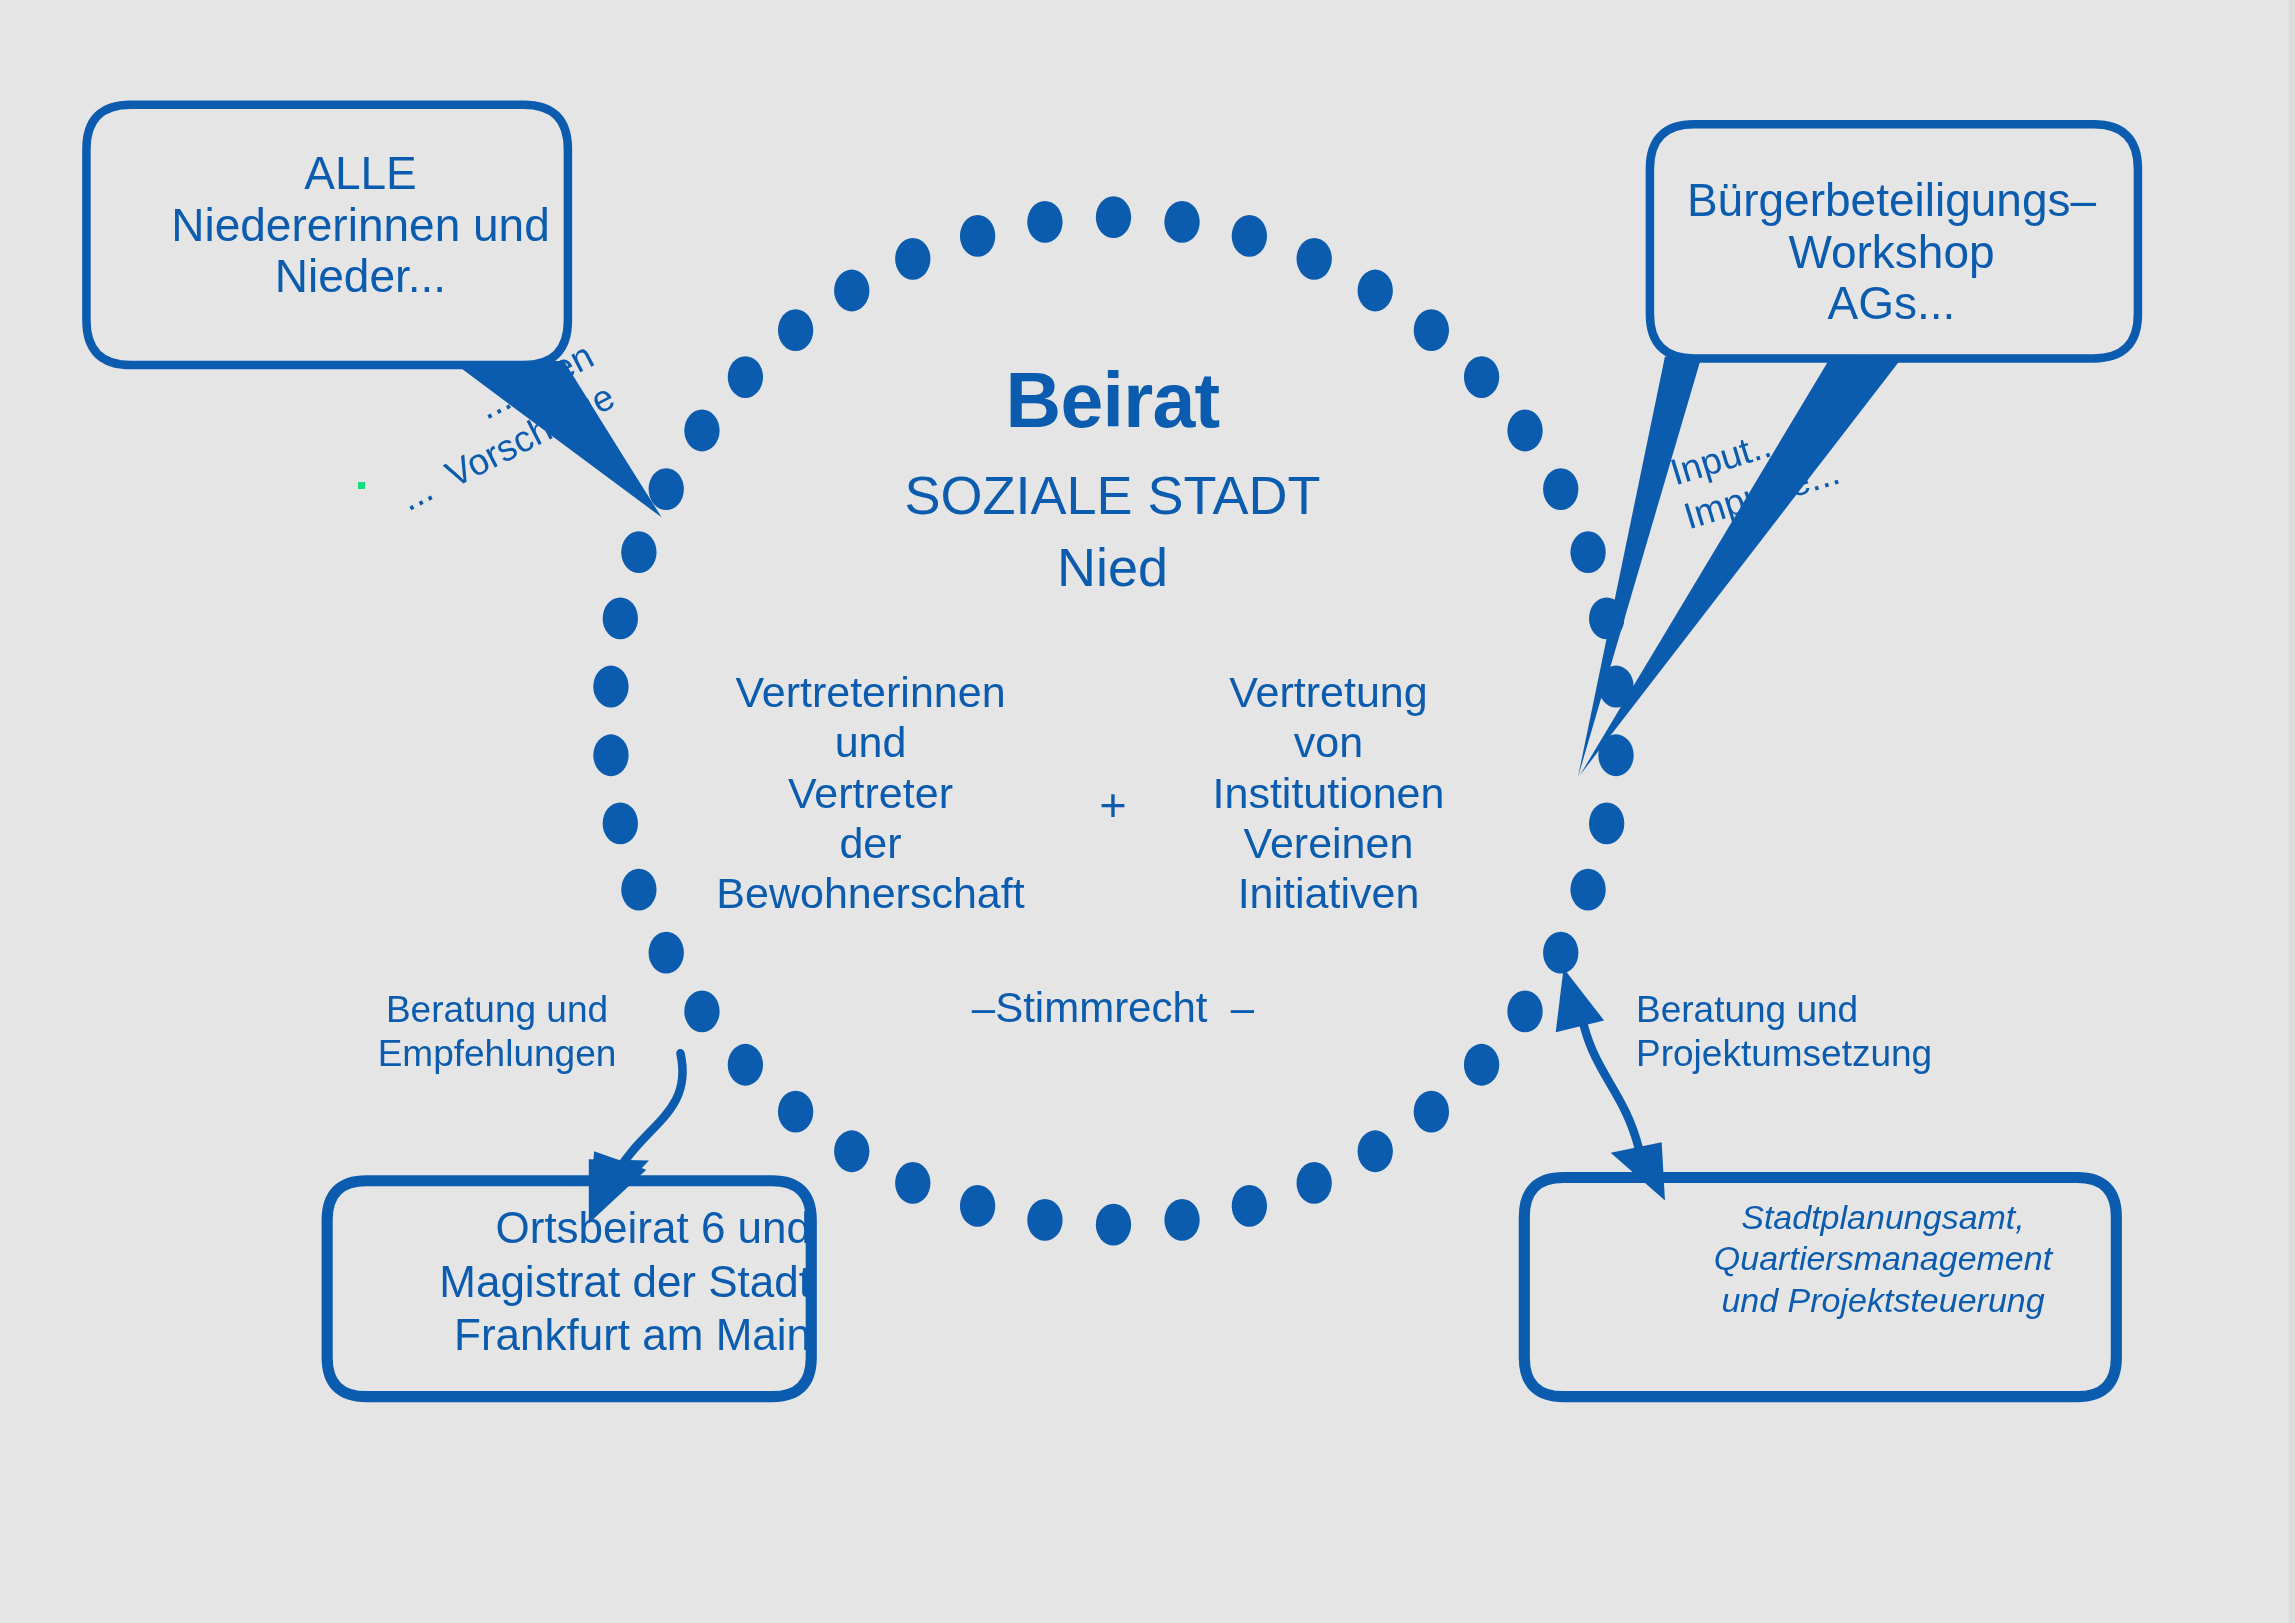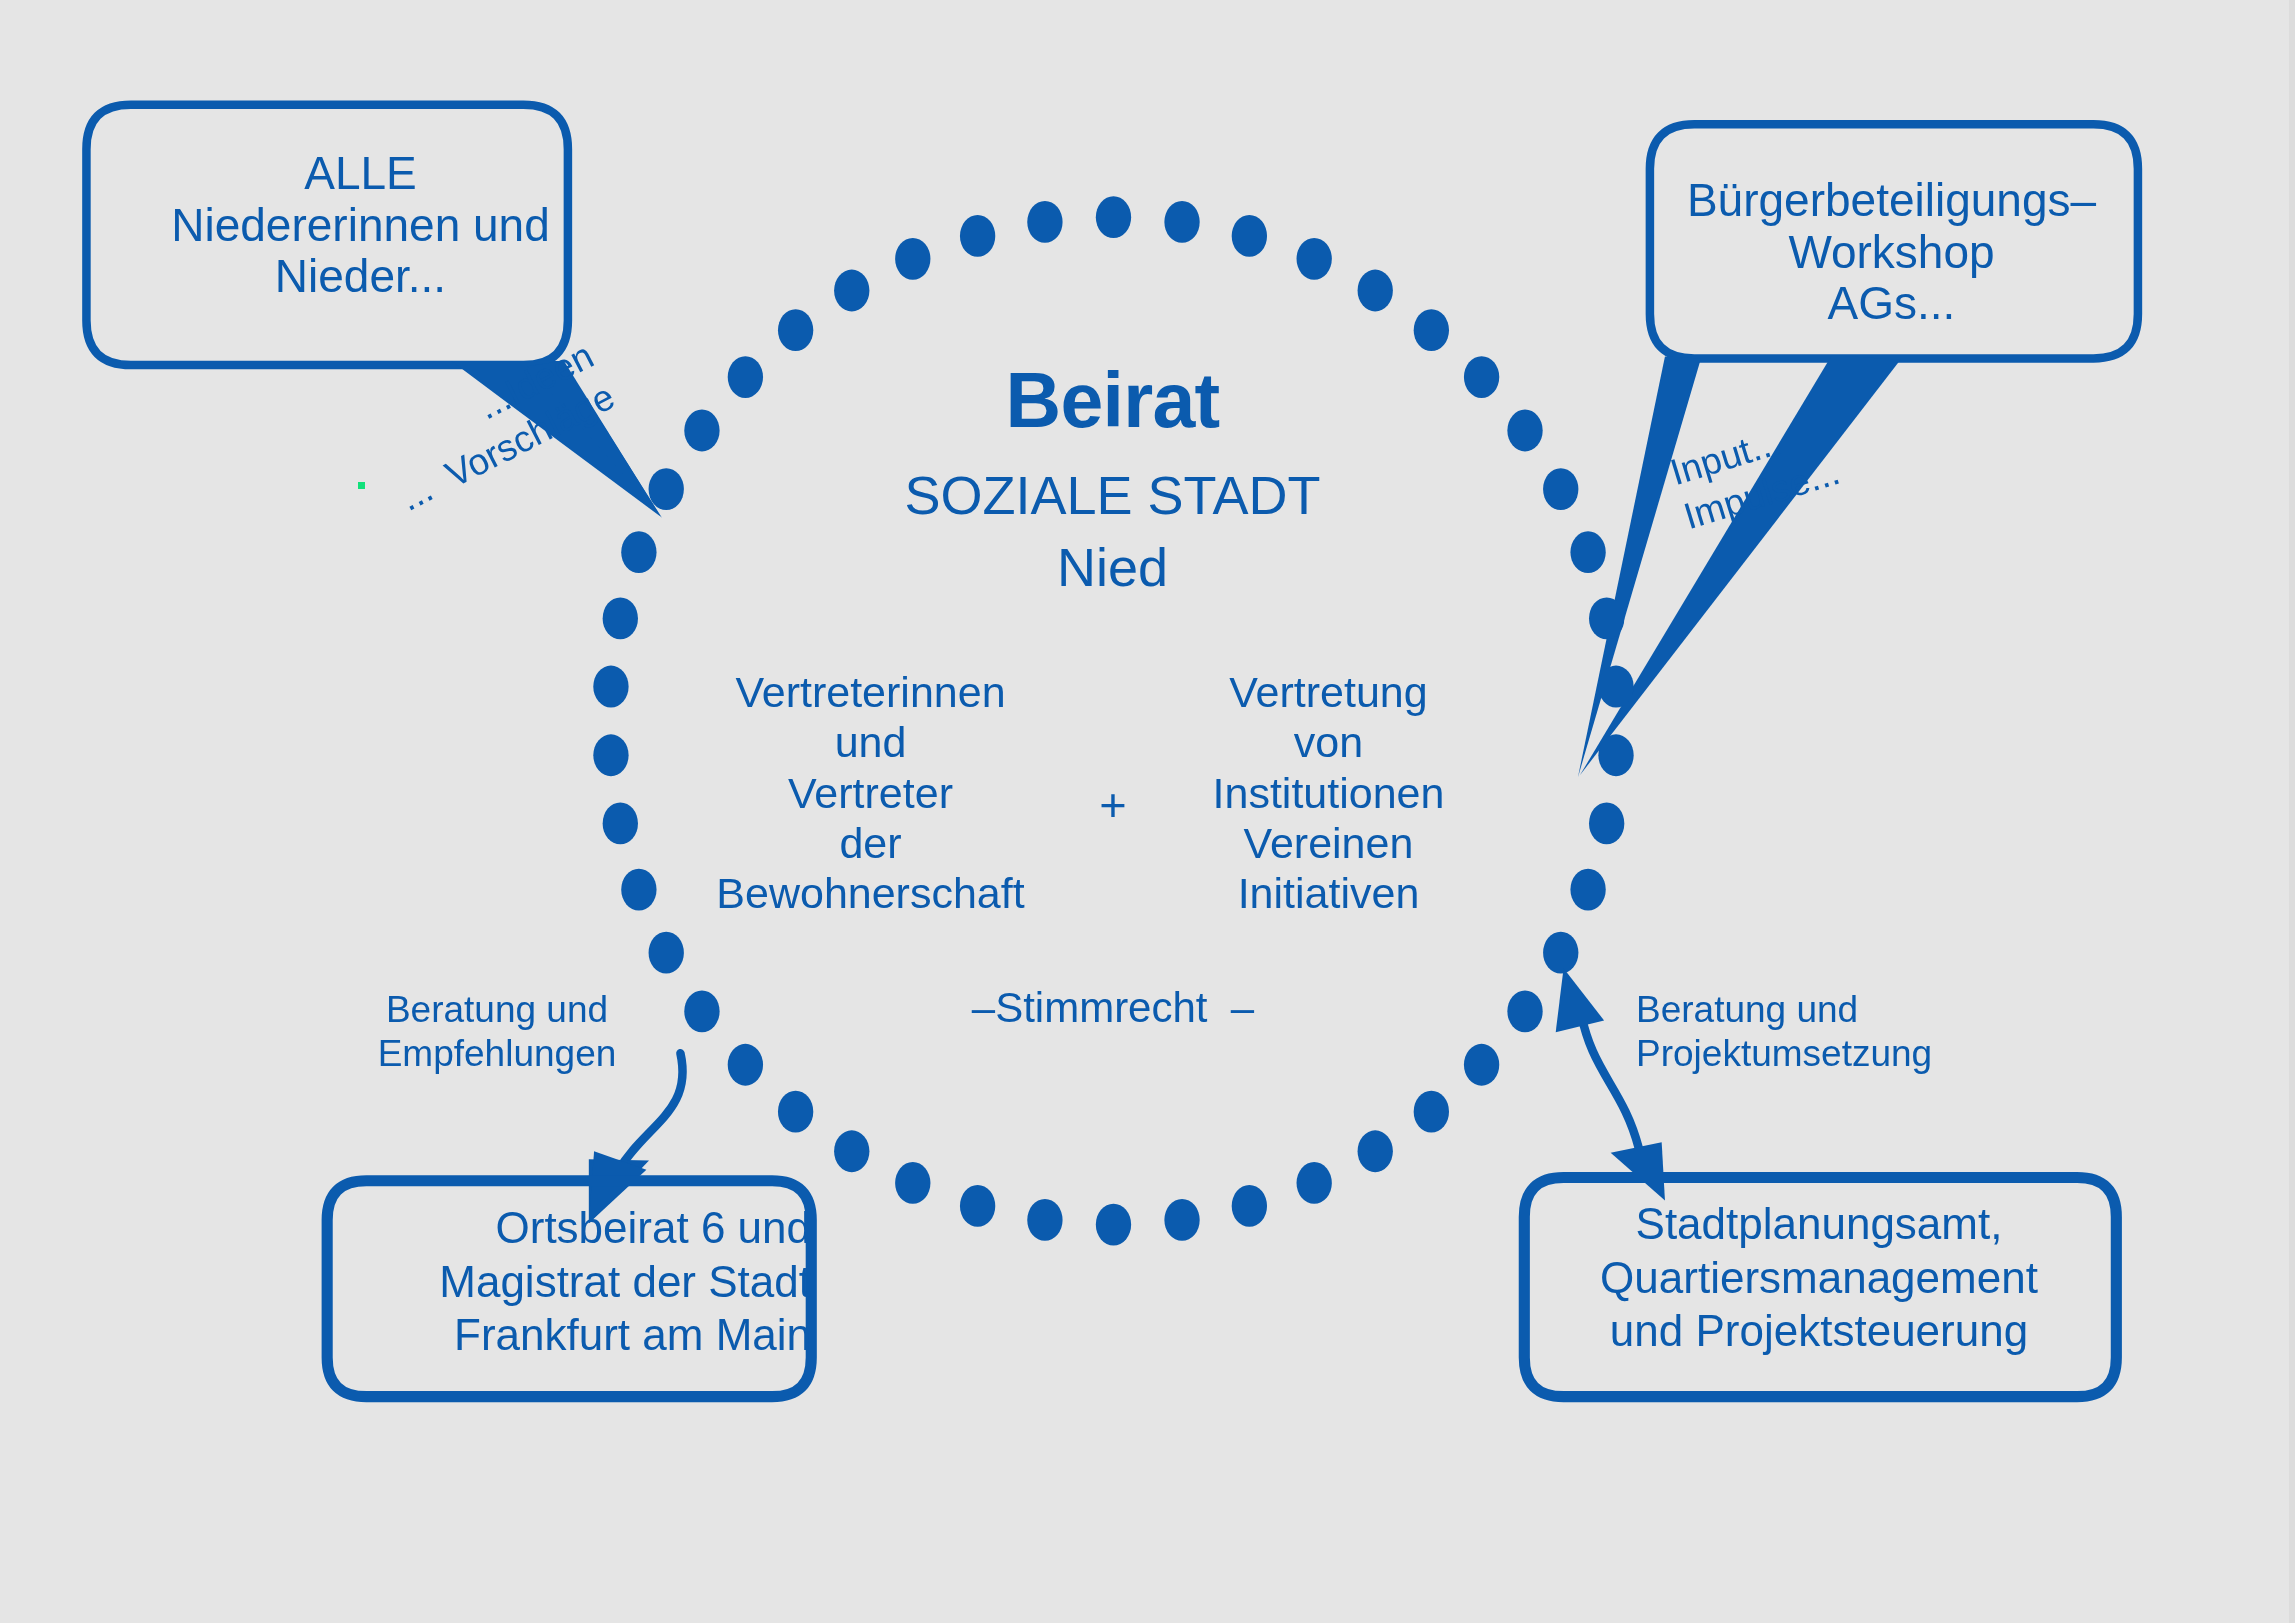--- a/index.html
+++ b/index.html
@@ -85,21 +85,21 @@
     left:358px; top:482px;
     width:7.2px;height:7.2px;background:#11e07a;
   }
 
   
   #label-bl { left: 353px; top: 988px; width: 288px; font-size: 37px; line-height: 1.2; }
   #label-br { left: 1636px; top: 988px; width: 340px; font-size: 37px; line-height: 1.2; text-align: left; }
 
   
   #box-bl-text { left: 340px; top: 1201px; width: 471px; font-size: 44px; line-height: 1.22; text-align: right; }
-  #box-br-text { left: 1531px; top: 1197px; width: 576px; font-size: 44px; line-height: 1.22; }
+  #box-br-text { left: 1595px; top: 1197px; width: 576px; font-size: 34px; line-height: 1.22; font-style: italic; }
 </style>
 </head>
 <body>
 
 <div id="stage">
 
   <svg class="layer" viewBox="0 0 3508 2481">
     <defs>
       <g id="dotdef"></g>
     </defs>

